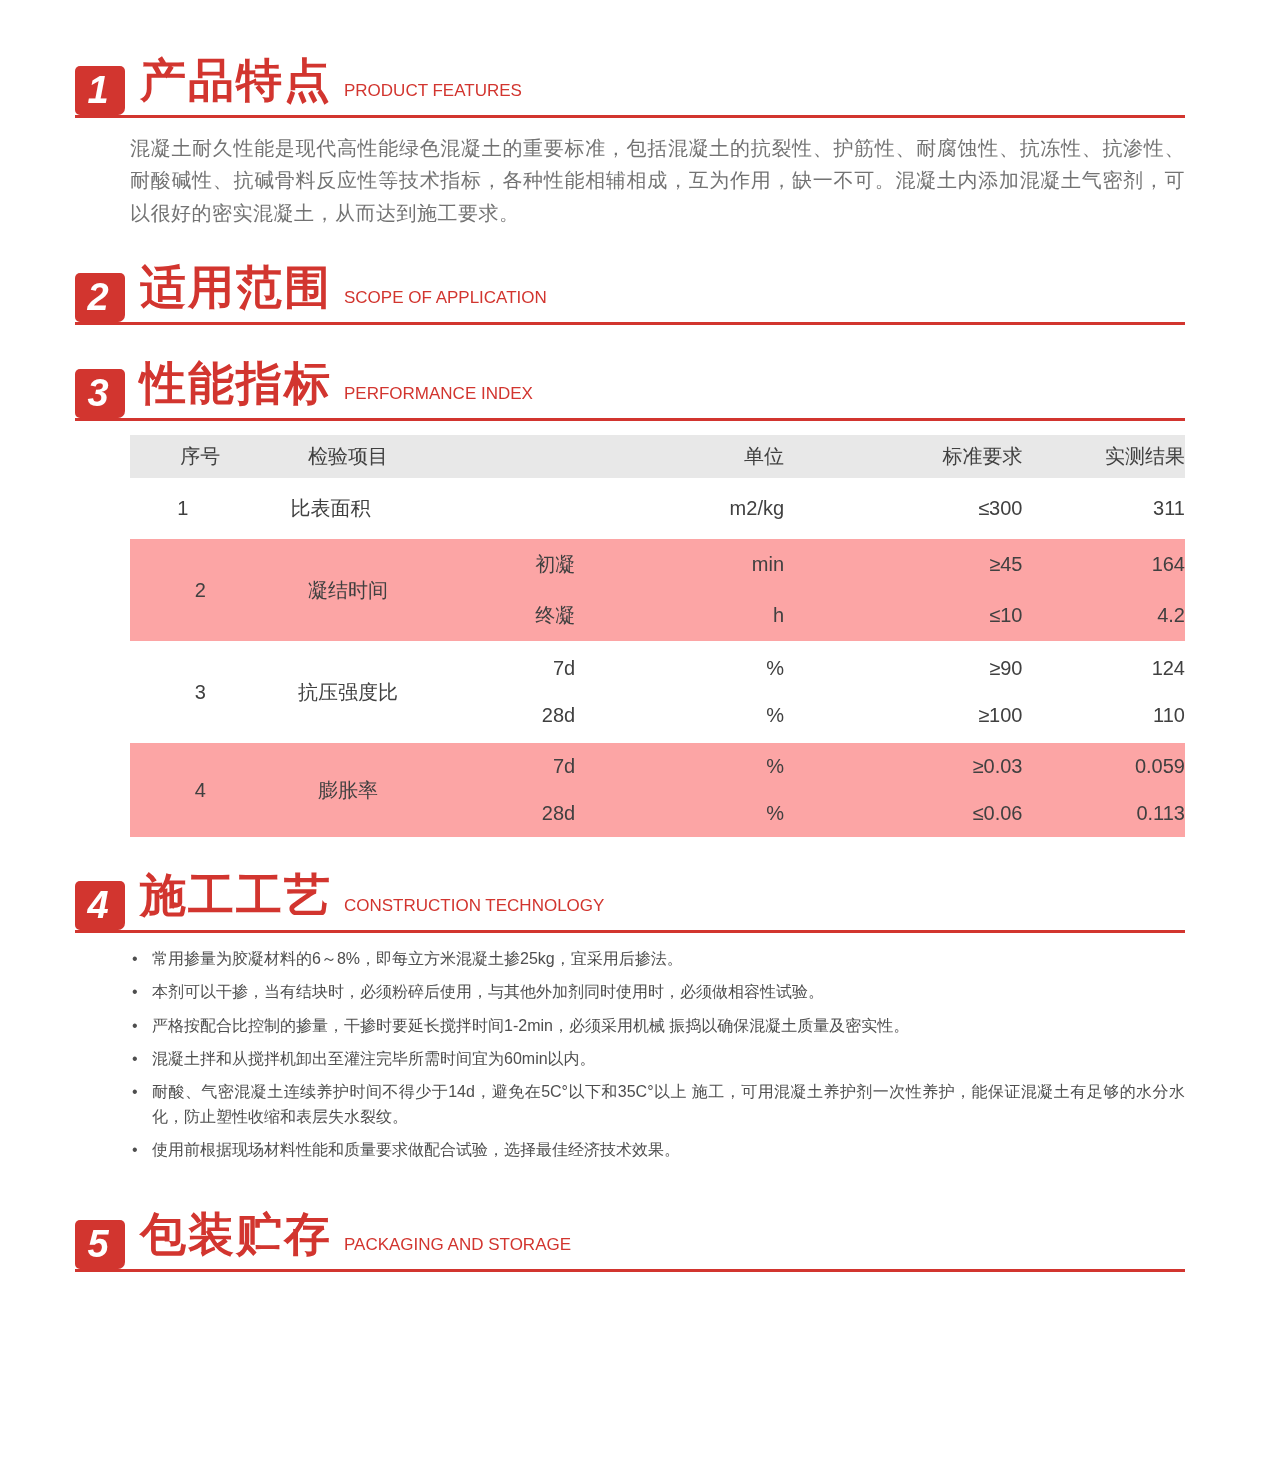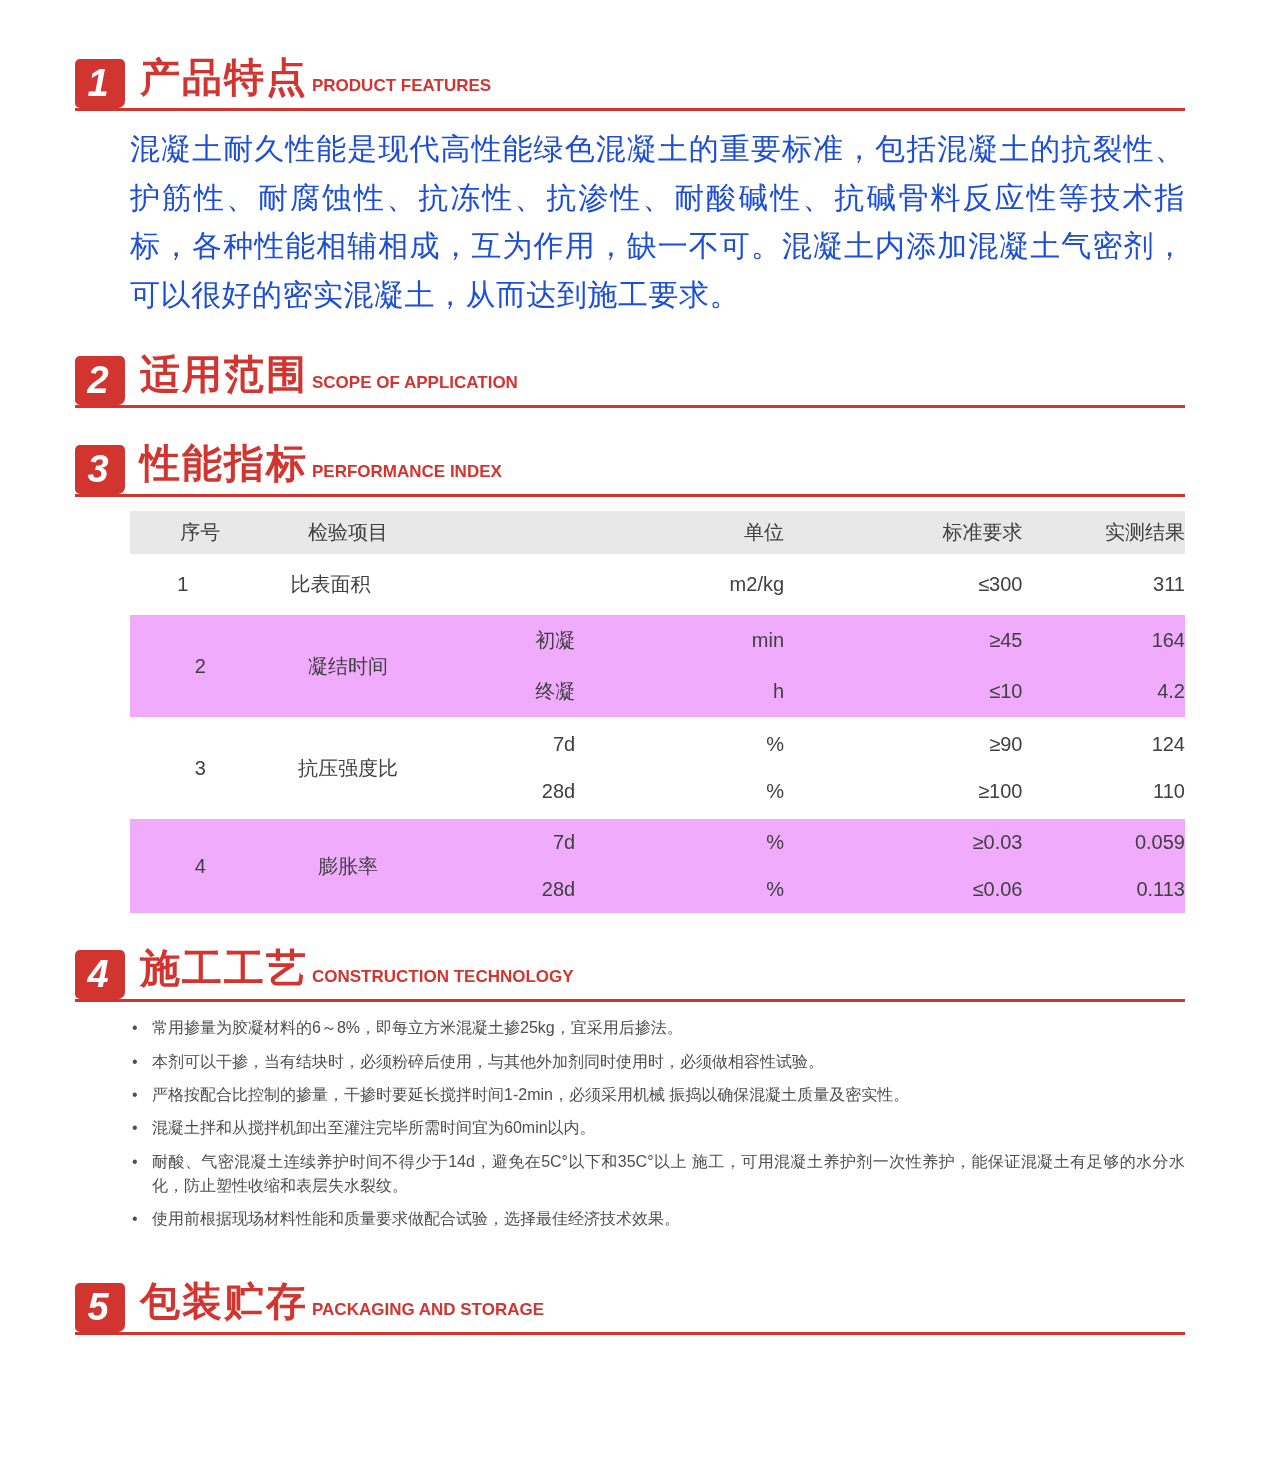--- a/index.html
+++ b/index.html
@@ -42,37 +42,37 @@
   }
   .sec-titles {
     display: flex;
     align-items: baseline;
     margin-left: 15px;
     padding-bottom: 3px;
     white-space: nowrap;
   }
   .sec-title-zh {
     color: #d2352f;
-    font-size: 40px;
+    font-size: 46px;
     font-weight: 700;
     letter-spacing: 2px;
   }
   .sec-title-en {
     color: #d2352f;
     font-size: 17px;
-    font-weight: 700;
-    margin-left: 4px;
+    font-weight: 400;
+    margin-left: 12px;
     letter-spacing: 0px;
   }
   
   .para {
     margin: 0 0 26px 55px;
-    font-size: 30px;
+    font-size: 20px;
     line-height: 1.62;
-    color: #1d4ed8;
+    color: #737373;
     text-align: justify;
     letter-spacing: 0.5px;
   }
   .bullets {
     list-style: none;
     margin: 0 0 26px 55px;
     padding: 0;
   }
   .bullets li {
     position: relative;
@@ -109,21 +109,21 @@
     background: #e8e8e8;
     border-bottom: 2px solid #8c8c8c;
     padding: 8px 0;
     text-align: left;
   }
   .tbl th.c-center, .tbl td.c-center { text-align: center; padding-left: 35px; }
   .tbl th.c-left,   .tbl td.c-left   { text-align: right; }
   .tbl td.pad-l, .tbl th.pad-l { padding-left: 20px; }
   .tbl tbody td { padding: 12px 0; }
   .tbl tbody tr.single td { padding: 13px 0; }
-  .tbl tbody tr.band-gray td { background: #f0abfc; }
+  .tbl tbody tr.band-gray td { background: #fca5a5; }
   .tbl tbody tr.gap td { border-top: 4px solid #ffffff; }
   .sec { margin-bottom: 28px; }
   .sec-5 { margin-top: 42px; }
 </style>
 </head>
 <body>
 
 <div class="page">
 
   <div class="sec">

